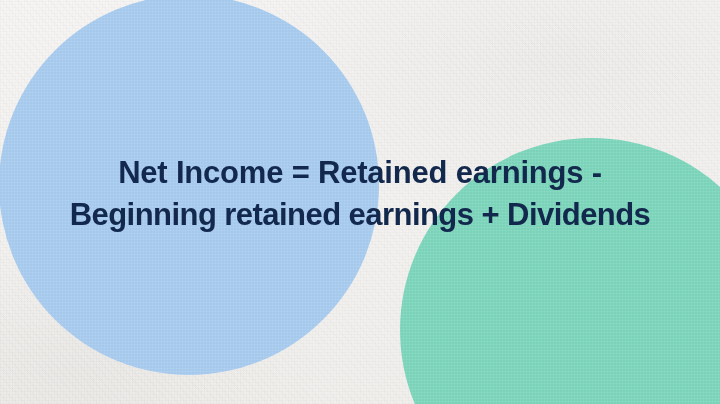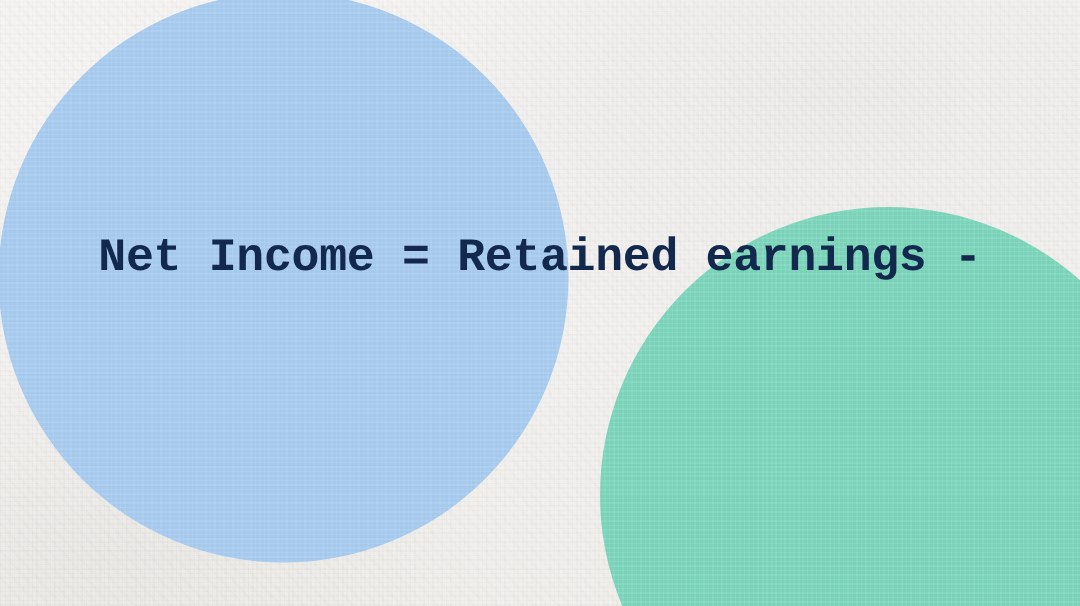--- a/index.html
+++ b/index.html
@@ -7,21 +7,21 @@
     margin: 0;
     padding: 0;
     background: #000;
   }
   #slide {
     position: relative;
     width: 720px;
     height: 404px;
     overflow: hidden;
     background-color: #f4f3f1;
-    font-family: Liberation Mono, monospace;
+    font-family: Liberation Sans, sans-serif;
   }
   
   #paper-texture {
     position: absolute;
     inset: 0;
     background-image:
       repeating-linear-gradient(0deg,   rgba(0,0,0,0.016) 0px, rgba(0,0,0,0.016) 1px, rgba(255,255,255,0.03) 1px, rgba(255,255,255,0.03) 3px),
       repeating-linear-gradient(90deg,  rgba(0,0,0,0.014) 0px, rgba(0,0,0,0.014) 1px, rgba(255,255,255,0.03) 1px, rgba(255,255,255,0.03) 3px),
       repeating-linear-gradient(48deg,  rgba(0,0,0,0.010) 0px, rgba(0,0,0,0.010) 2px, rgba(255,255,255,0.0) 2px, rgba(255,255,255,0.0) 6px),
       radial-gradient(ellipse 70% 60% at 78% 14%, rgba(0,0,0,0.035), rgba(0,0,0,0) 70%),
@@ -94,15 +94,16 @@
 <div id="slide" style="width: 720px; height: 404px;">
 
   <div id="paper-texture"></div>
 
   <div class="shape" id="blue-circle" style="background: rgb(169, 205, 241); width: 380px; height: 380px; left: -1px; top: -5px;"></div>
 
   <div class="shape" id="green-circle" style="background: rgb(126, 216, 189); width: 384px; height: 384px; left: 400px; top: 138px;"></div>
 
   <div id="headline" style="color: rgb(18, 40, 76);">
     <span class="line l1">Net Income = Retained earnings -</span>
+    <span class="line l2">Beginning retained earnings + Dividends</span>
   </div>
 
 </div>
 
 </body></html>

